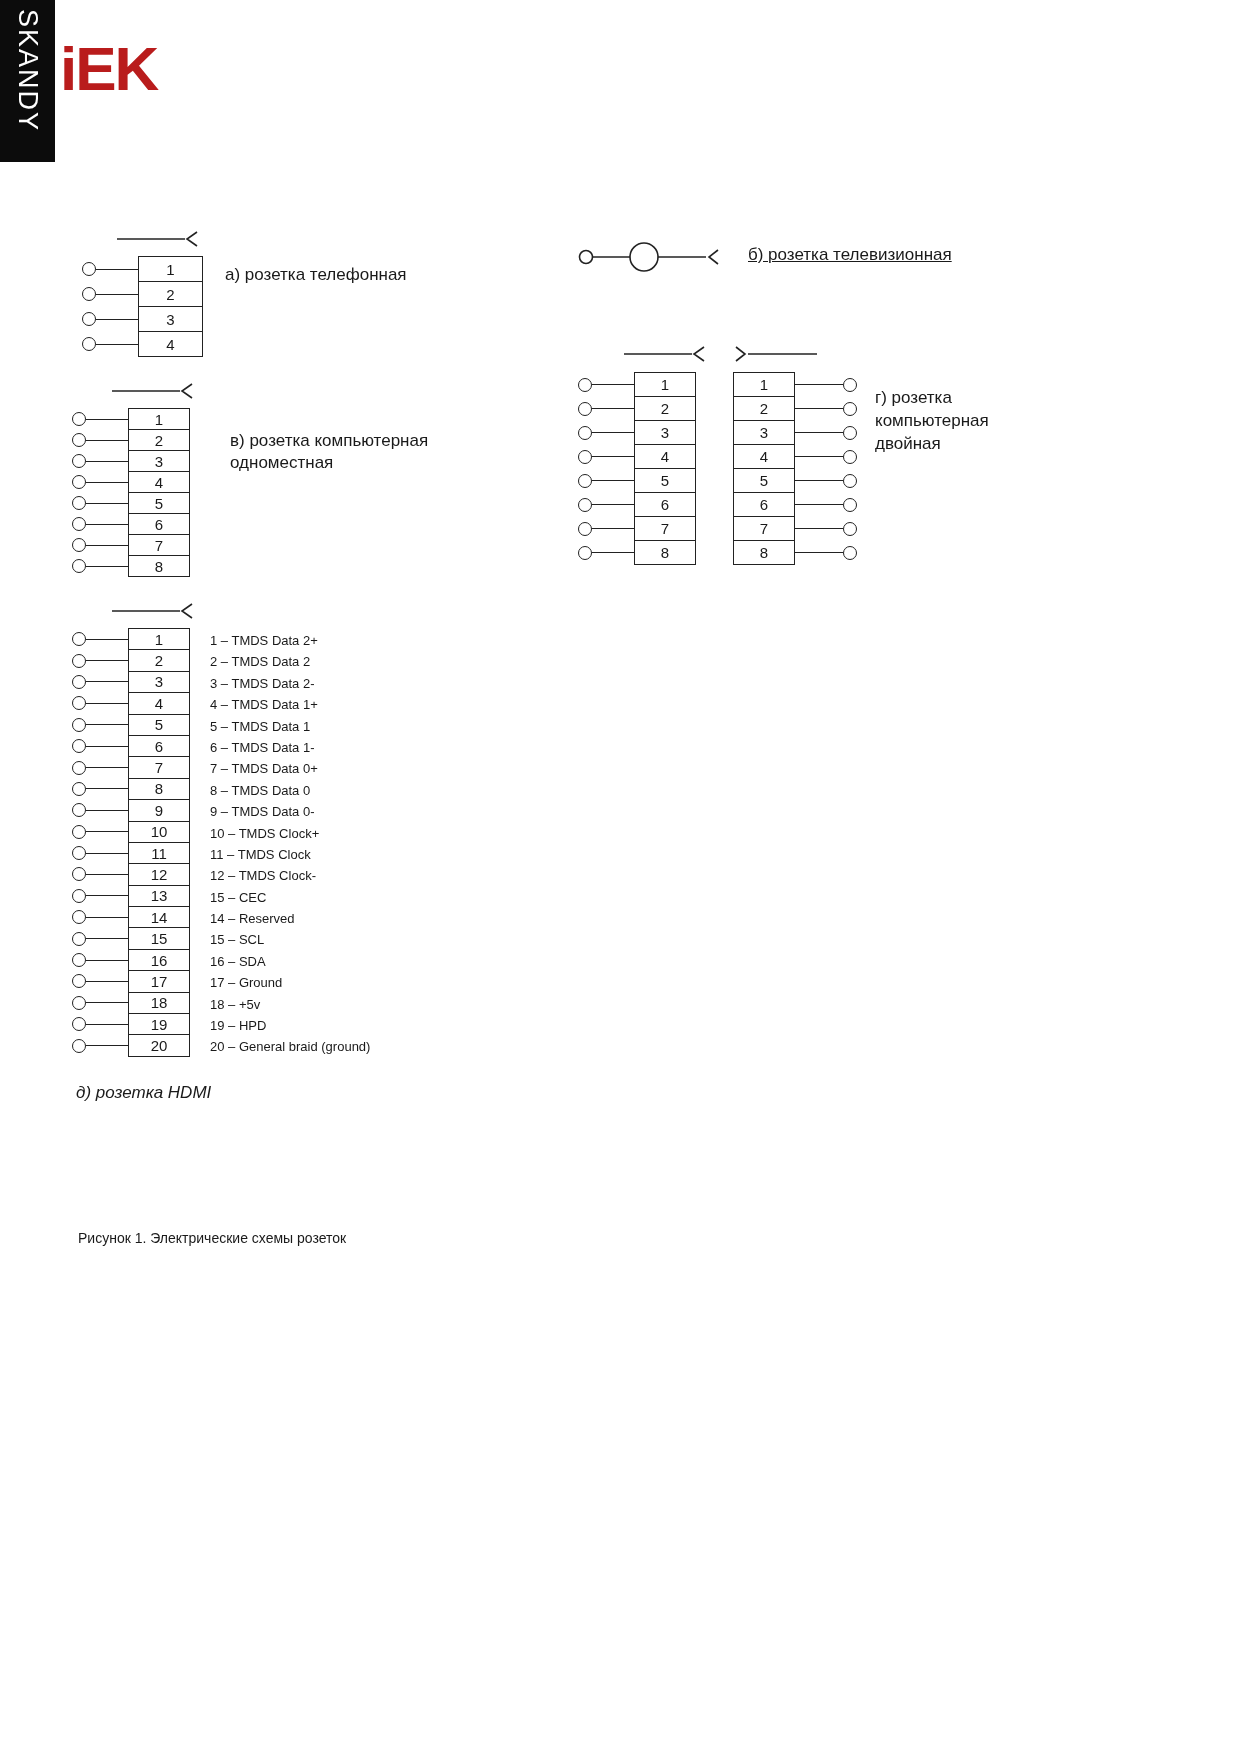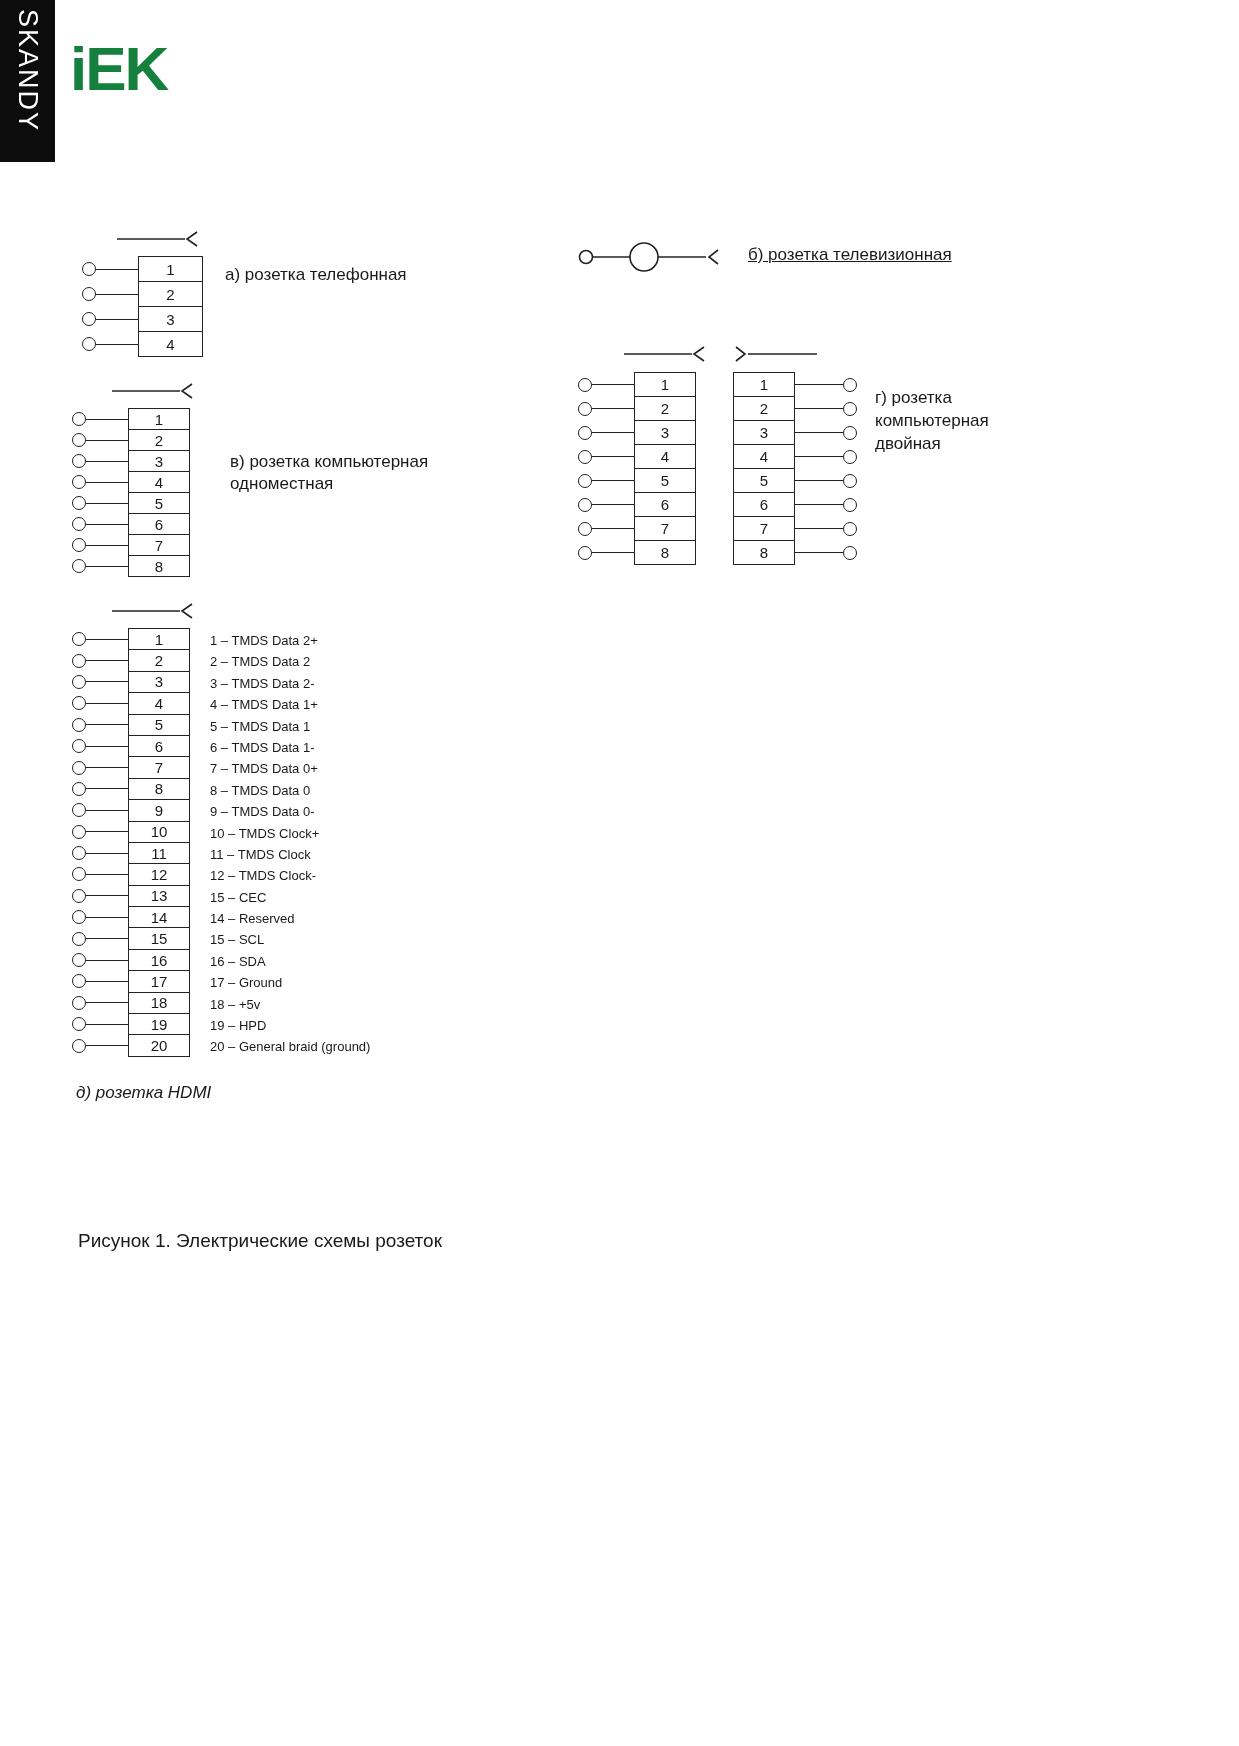--- a/index.html
+++ b/index.html
@@ -29,26 +29,26 @@
   .vertical-text {
     writing-mode: vertical-rl;
     color: #ffffff;
     font-size: 27px;
     letter-spacing: 2px;
     padding-top: 9px;
   }
 
   
   .logo {
-    left: 70px; top: 38px;
+    left: 60px; top: 38px;
     font-size: 62px;
     font-weight: 700;
     letter-spacing: -2px;
     line-height: 1;
-    color: #15803d;
+    color: #b91c1c;
   }
 
   
   .pin-connector { display: block; }
   .pin-row {
     display: flex;
     align-items: center;
     height: var(--rh, 24px);
   }
   .pin-row + .pin-row { margin-top: -1px; }
@@ -84,21 +84,21 @@
   }
   .label-g { line-height: 23px; }
 
   .pin-desc {
     height: var(--dh, 21.4px);
     line-height: var(--dh, 21.4px);
     font-size: 13px;
     white-space: nowrap;
   }
 
-  .caption { font-size: 19px; }
+  .caption { font-size: 14px; }
 
   svg.sym { overflow: visible; }
   svg.sym line, svg.sym polyline, svg.sym circle {
     stroke: #222;
     stroke-width: 1.6;
     fill: none;
   }
   svg.sym circle.masked { fill: #ffffff; }
 </style>
 </head>
@@ -189,21 +189,21 @@
         <span class="terminal"></span>
         <span class="wire"></span>
         <div class="pin-box">7</div>
       </div>
       <div class="pin-row">
         <span class="terminal"></span>
         <span class="wire"></span>
         <div class="pin-box">8</div>
       </div>
     </div>
-  <div class="abs diagram-label" style="left:230px; top:451px;">в) розетка компьютерная
+  <div class="abs diagram-label" style="left:230px; top:430px;">в) розетка компьютерная
 одноместная</div>
 
   <svg class="abs sym" style="left:622px; top:344px;" width="95" height="20">
     <line x1="2" y1="10" x2="70" y2="10"></line>
     <polyline points="82,3 72,10 82,17"></polyline>
   </svg>
   <svg class="abs sym" style="left:734px; top:344px;" width="85" height="20">
     <polyline points="2,3 11,10 2,17"></polyline>
     <line x1="14" y1="10" x2="83" y2="10"></line>
   </svg>

